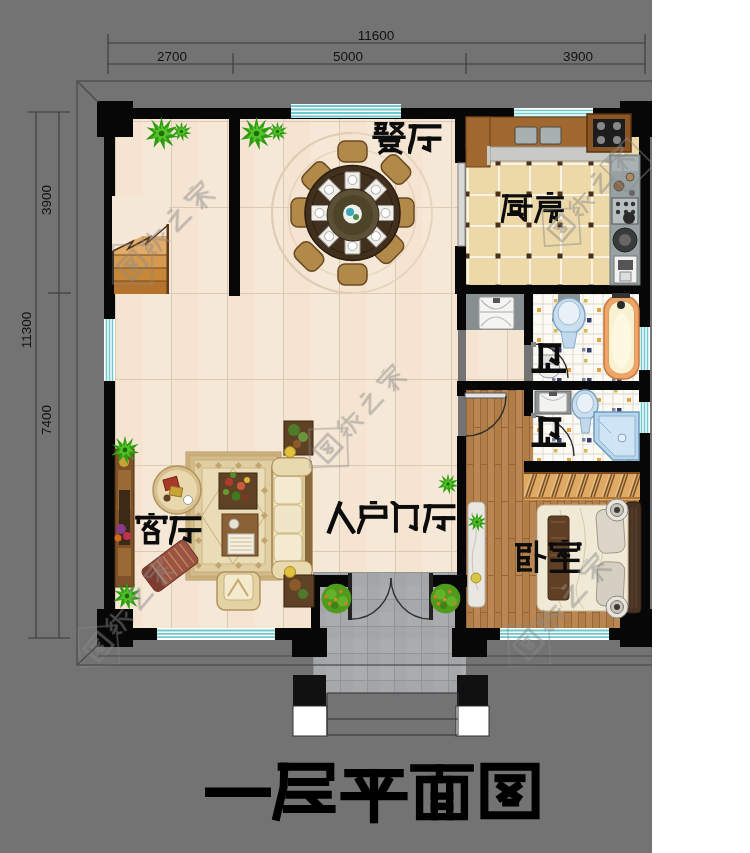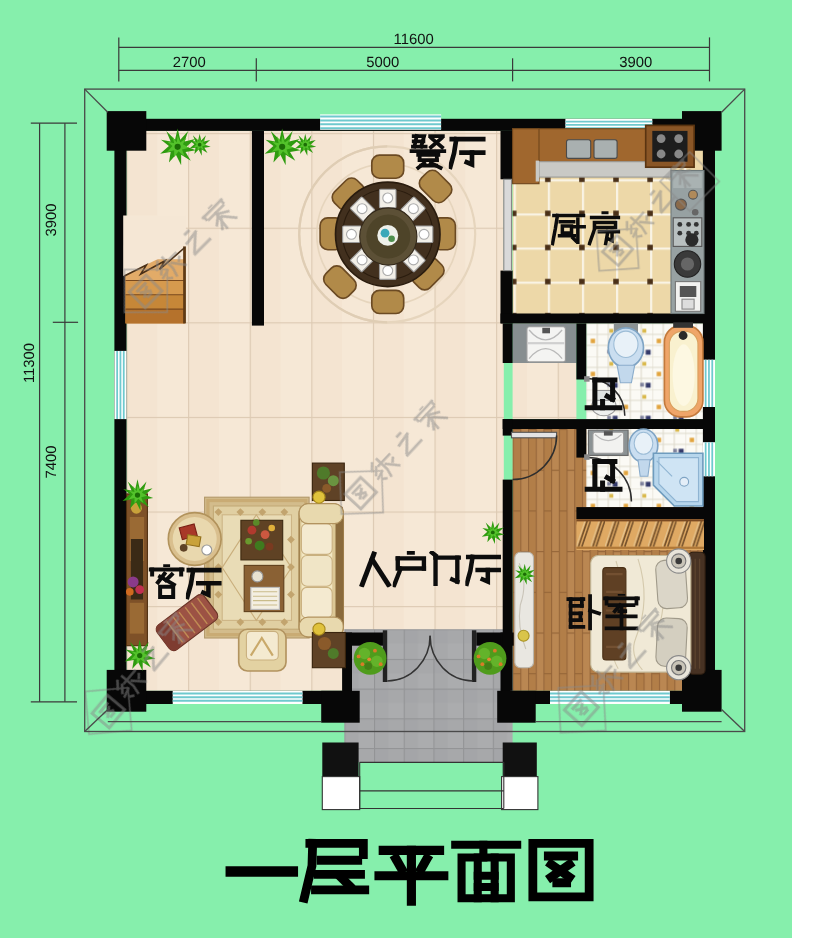--- a/index.html
+++ b/index.html
@@ -1,16 +1,16 @@
 <!DOCTYPE html>
 <html><head>
 <meta charset="utf-8">
 <style>
 html,body{margin:0;padding:0;background:#fff;}
-#page{position:relative;width:720px;height:853px;background:#86efac;overflow:hidden;font-family:"Liberation Sans",sans-serif;}
+#page{position:relative;width:652px;height:853px;background:#737373;overflow:hidden;font-family:"Liberation Sans",sans-serif;}
 </style>
 </head>
 <body>
 <div id="page">
 <svg width="750" height="853" viewBox="0 0 750 853">
 <defs>
 
 <symbol id="g-yi" viewBox="0 0 100 100">
           <g stroke="currentColor" fill="none" stroke-width="13" stroke-linecap="square">
             <path d="M6,52 H94"></path>

